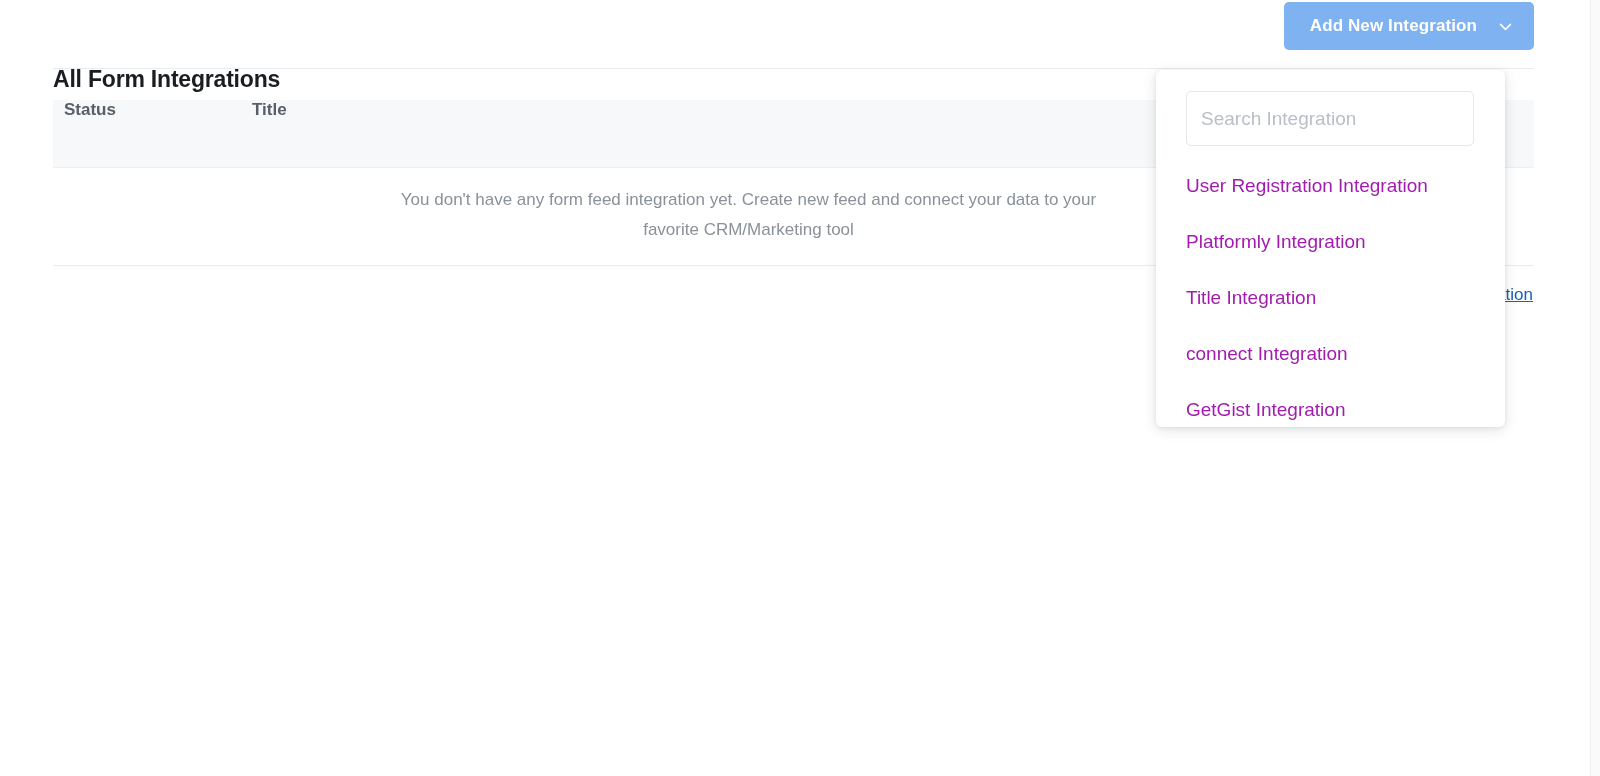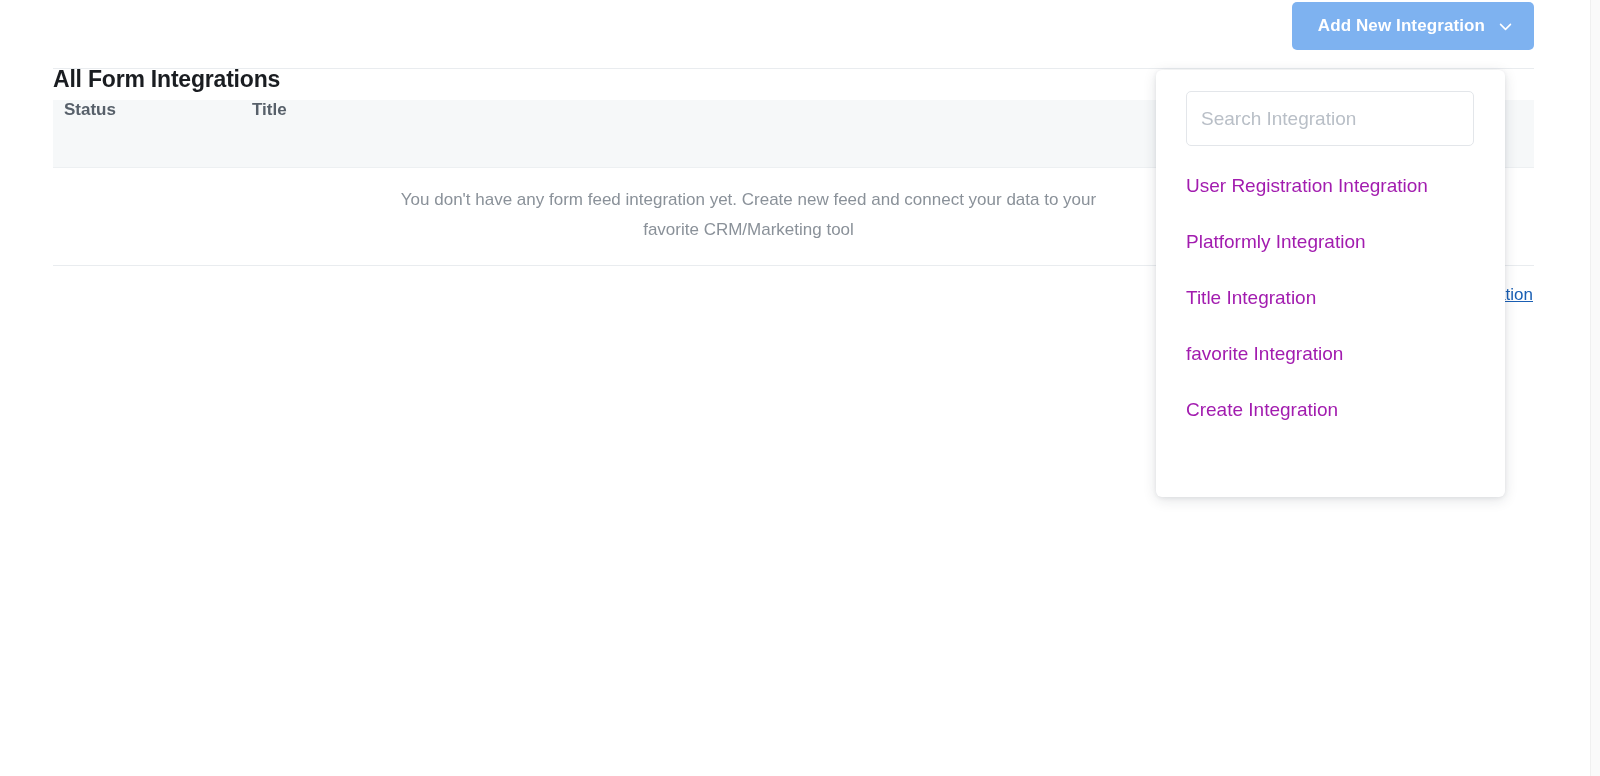--- a/index.html
+++ b/index.html
@@ -68,21 +68,21 @@
     border: none;
     border-radius: 5px;
     color: #ffffff;
     font-family: "Liberation Sans", sans-serif;
     font-size: 17px;
     font-weight: bold;
     letter-spacing: 0.1px;
     cursor: pointer;
     display: flex;
     align-items: center;
-    gap: 12px;
+    gap: 20px;
     white-space: nowrap;
   }
 
   .chevron-down {
     display: inline-block;
     width: 17px;
     height: 17px;
     flex: 0 0 auto;
   }
 
@@ -160,21 +160,21 @@
     cursor: pointer;
     white-space: nowrap;
   }
 
   
   .integration-dropdown {
     position: absolute;
     left: 1156px;
     top: 70px;
     width: 349px;
-    height: 427px;
+    height: 357px;
     background: #ffffff;
     border-radius: 6px;
     box-shadow: 0 3px 14px rgba(28, 36, 48, 0.12),
                 0 1px 4px rgba(28, 36, 48, 0.08);
     padding: 21px 30px 0 30px;
     z-index: 50;
   }
 
   .search-integration-input {
     display: block;
@@ -255,24 +255,24 @@
       <li class="dropdown-item">
         <span>User Registration Integration</span>
       </li>
       <li class="dropdown-item">
         <span>Platformly Integration</span>
       </li>
       <li class="dropdown-item">
         <span>Title Integration</span>
       </li>
       <li class="dropdown-item">
-        <span>favorite Integration</span>
-      </li>
-      <li class="dropdown-item">
-        <span>Create Integration</span>
+        <span>connect Integration</span>
+      </li>
+      <li class="dropdown-item">
+        <span>GetGist Integration</span>
       </li>
     </ul>
 
   </div>
 
 </div>
 
 <div class="scroll-track"></div>
 
 </body></html>

